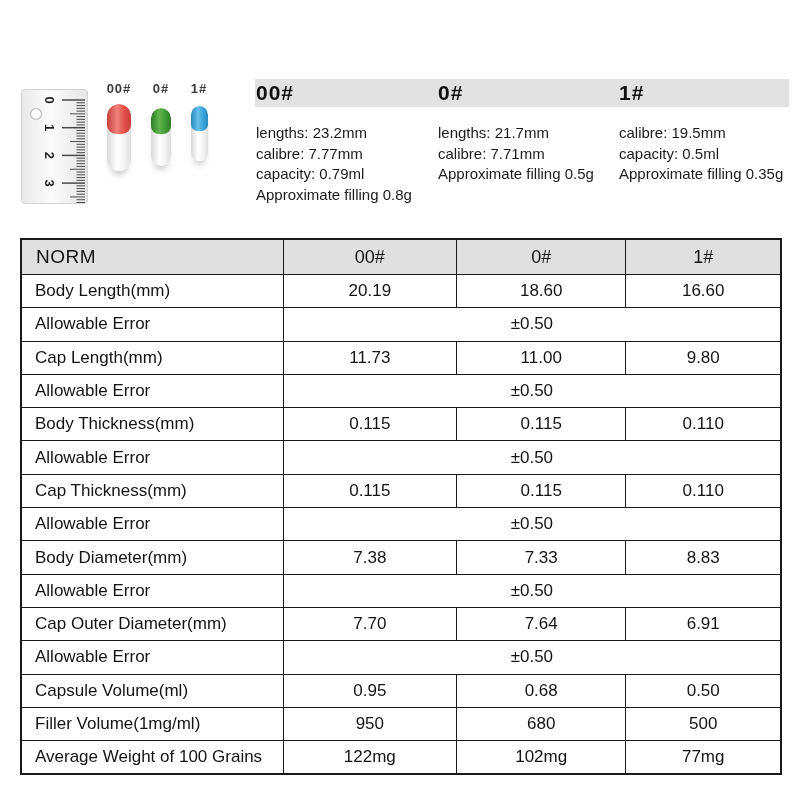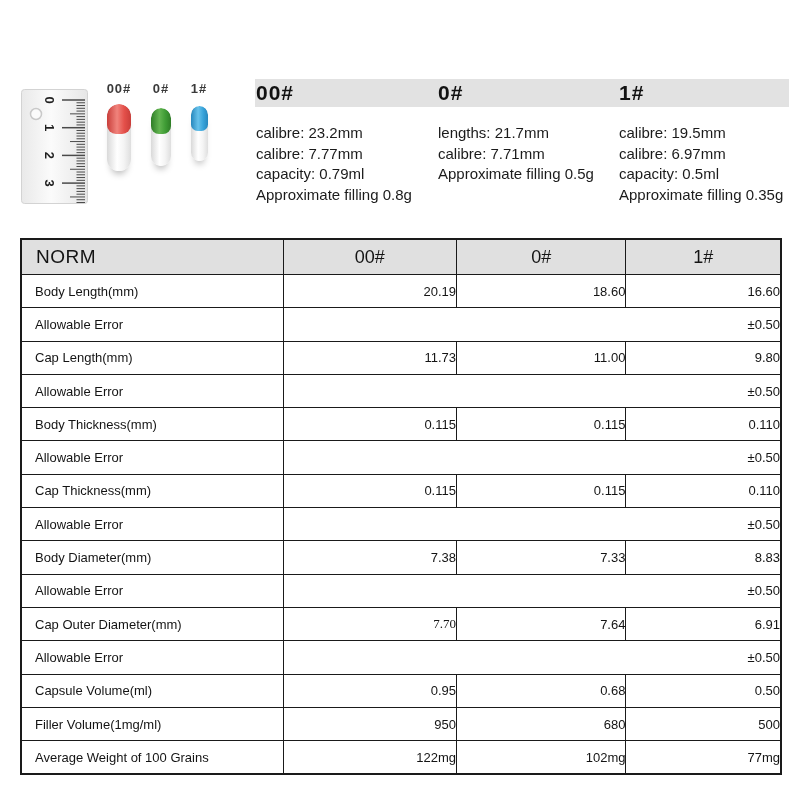--- a/index.html
+++ b/index.html
@@ -26,24 +26,24 @@
   .spec-size{height:28px;line-height:28px;font-size:21px;font-weight:bold;color:#111;letter-spacing:1px;}
   .spec-lines{margin-top:16px;}
   .spec-line{font-size:15px;line-height:20.5px;color:#1b1b1b;white-space:nowrap;}
   
   .spec-table{
     position:absolute;left:20px;top:238px;width:762px;
     border-collapse:collapse;table-layout:fixed;
   }
   .spec-table th,.spec-table td{padding:0;font-weight:normal;}
   .spec-table thead th{height:34px;font-size:18px;}
-  .spec-table tbody td{height:32.3px;font-size:13px;}
+  .spec-table tbody td{height:32.3px;font-size:17px;}
   .spec-table .norm{text-align:left;padding-left:14px;font-size:19px;letter-spacing:0.5px;}
   .spec-table .lbl{text-align:left;padding-left:13px;}
-  .spec-table .val{text-align:right;}
+  .spec-table .val{text-align:center;}
 </style>
 </head>
 <body>
 
 <div class="canvas" style="color: rgb(20, 20, 20);">
 
   <svg class="ruler" viewBox="0 0 70 118">
     <defs>
       <linearGradient id="rg" x1="0" y1="0" x2="1" y2="0">
         <stop offset="0" stop-color="#e9e9e9"></stop>
@@ -118,39 +118,38 @@
     <div class="capsule" style="width:17px;height:55px;border-radius:9px;margin-top:10px;">
       <div class="cap" style="border-radius: 9px 9px 7px 7px; background: linear-gradient(90deg, rgb(39, 135, 189) 0%, rgb(103, 193, 234) 42%, rgb(55, 163, 218) 72%, rgb(39, 135, 189) 100%);"></div>
     </div>
   </div>
 
   <div class="spec-bar" style="background: rgb(226, 226, 226);"></div>
 
   <div class="spec-col" style="left:256px;">
     <div class="spec-size">00#</div>
     <div class="spec-lines">
-      <div class="spec-line">calibre: 23.2mm</div>
+      <div class="spec-line">lengths: 23.2mm</div>
       <div class="spec-line">calibre: 7.77mm</div>
       <div class="spec-line">capacity: 0.79ml</div>
       <div class="spec-line">Approximate filling 0.8g</div>
     </div>
   </div>
   <div class="spec-col" style="left:438px;">
     <div class="spec-size">0#</div>
     <div class="spec-lines">
       <div class="spec-line">lengths: 21.7mm</div>
       <div class="spec-line">calibre: 7.71mm</div>
       <div class="spec-line">Approximate filling 0.5g</div>
     </div>
   </div>
   <div class="spec-col" style="left:619px;">
     <div class="spec-size">1#</div>
     <div class="spec-lines">
       <div class="spec-line">calibre: 19.5mm</div>
-      <div class="spec-line">calibre: 6.97mm</div>
       <div class="spec-line">capacity: 0.5ml</div>
       <div class="spec-line">Approximate filling 0.35g</div>
     </div>
   </div>
 
   <table class="spec-table" style="border: 2.5px solid rgb(26, 26, 26);">
     <colgroup>
         <col style="width:34.5%">
         <col style="width:22.8%">
         <col style="width:22.3%">
@@ -210,21 +209,21 @@
         <td class="val" style="border: 1.5px solid rgb(26, 26, 26);">7.38</td>
         <td class="val" style="border: 1.5px solid rgb(26, 26, 26);">7.33</td>
         <td class="val" style="border: 1.5px solid rgb(26, 26, 26);">8.83</td>
       </tr>
       <tr>
         <td class="lbl" style="border: 1.5px solid rgb(26, 26, 26);">Allowable Error</td>
         <td class="val" colspan="3" style="border: 1.5px solid rgb(26, 26, 26);">±0.50</td>
       </tr>
       <tr>
         <td class="lbl" style="border: 1.5px solid rgb(26, 26, 26);">Cap Outer Diameter(mm)</td>
-        <td class="val" style="border: 1.5px solid rgb(26, 26, 26); font-family: Liberation Serif, serif;">7.70</td>
+        <td class="val" style="border: 1.5px solid rgb(26, 26, 26);">7.70</td>
         <td class="val" style="border: 1.5px solid rgb(26, 26, 26);">7.64</td>
         <td class="val" style="border: 1.5px solid rgb(26, 26, 26);">6.91</td>
       </tr>
       <tr>
         <td class="lbl" style="border: 1.5px solid rgb(26, 26, 26);">Allowable Error</td>
         <td class="val" colspan="3" style="border: 1.5px solid rgb(26, 26, 26);">±0.50</td>
       </tr>
       <tr>
         <td class="lbl" style="border: 1.5px solid rgb(26, 26, 26);">Capsule Volume(ml)</td>
         <td class="val" style="border: 1.5px solid rgb(26, 26, 26); margin-top: 12px;">0.95</td>

